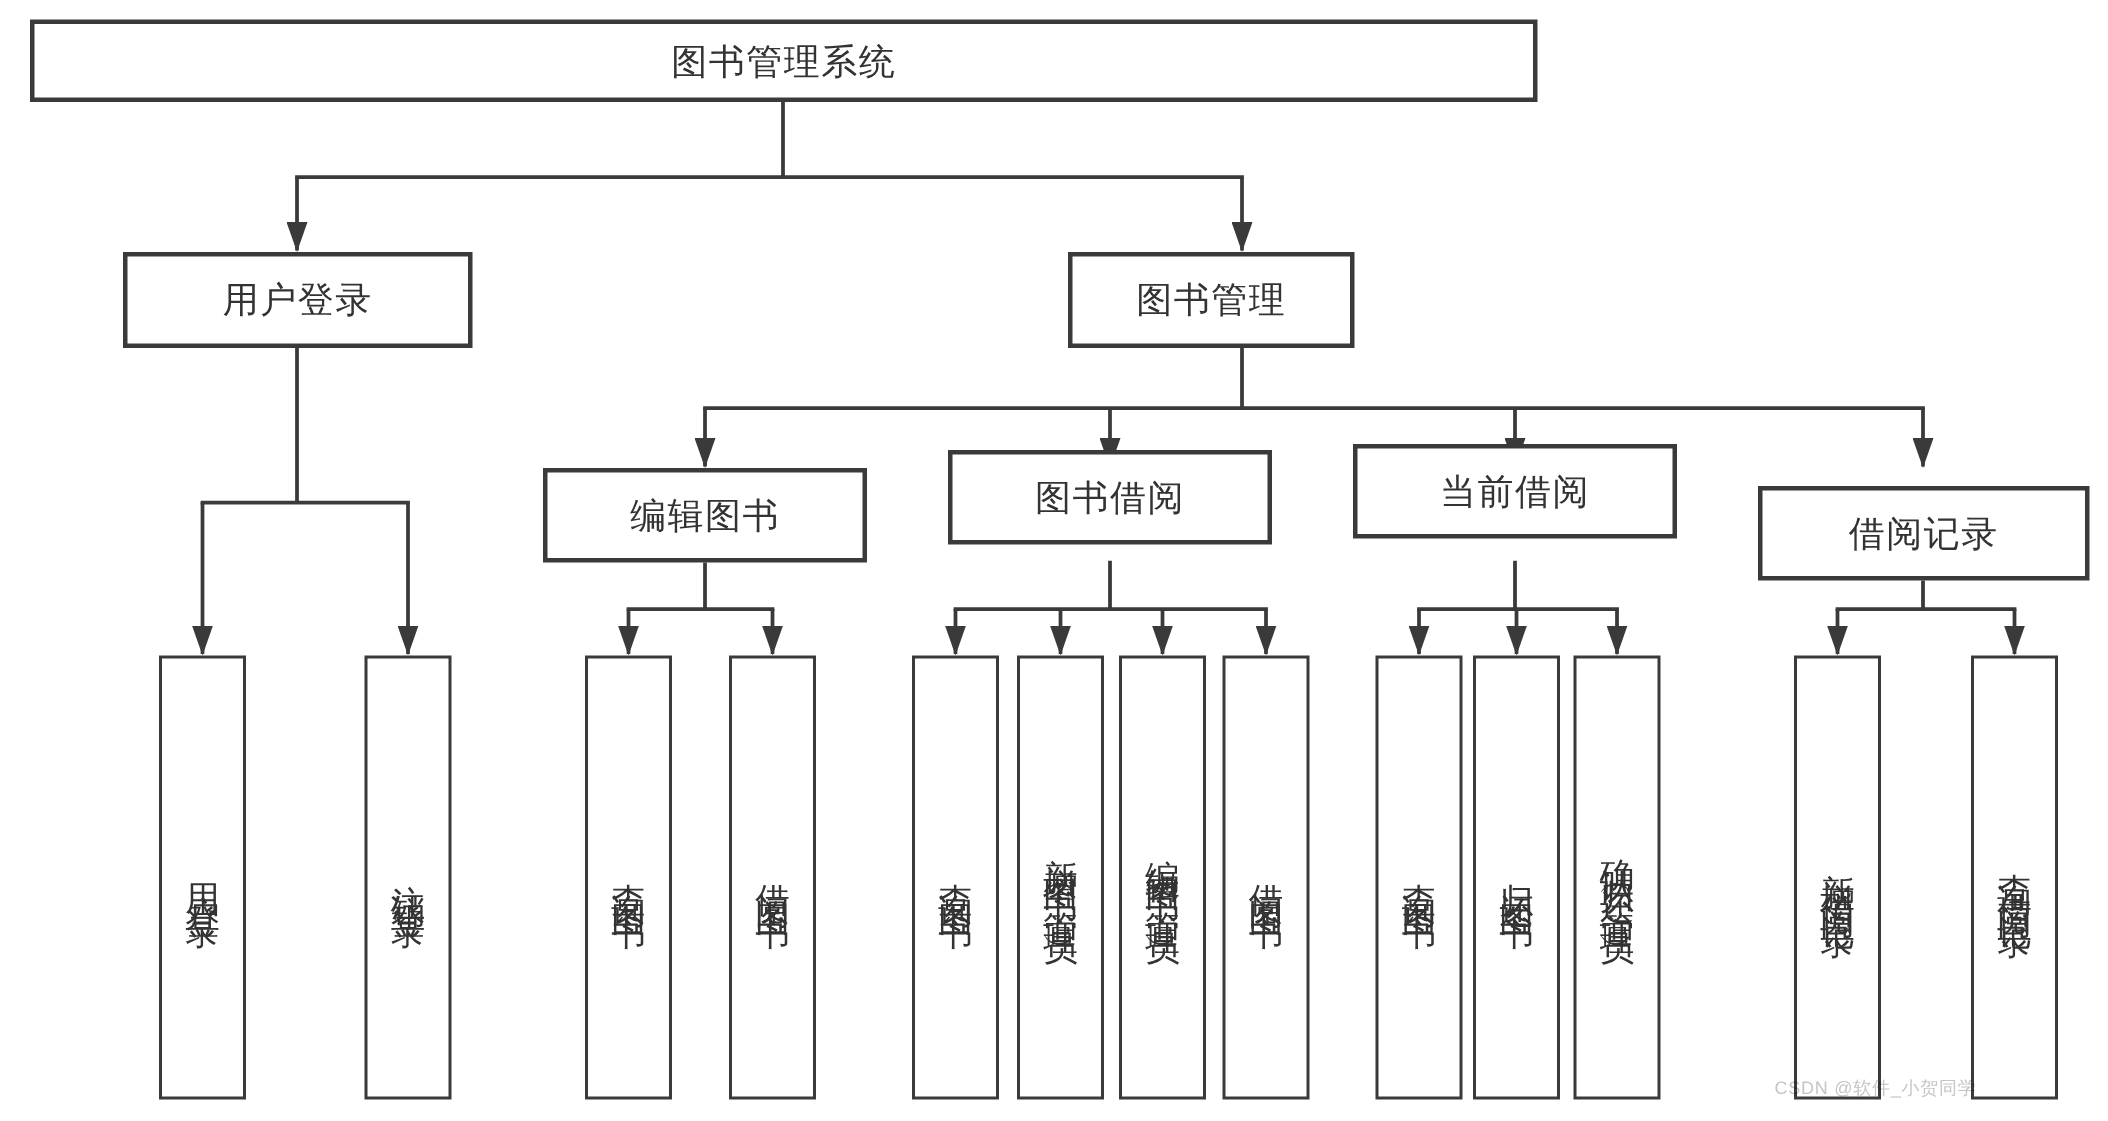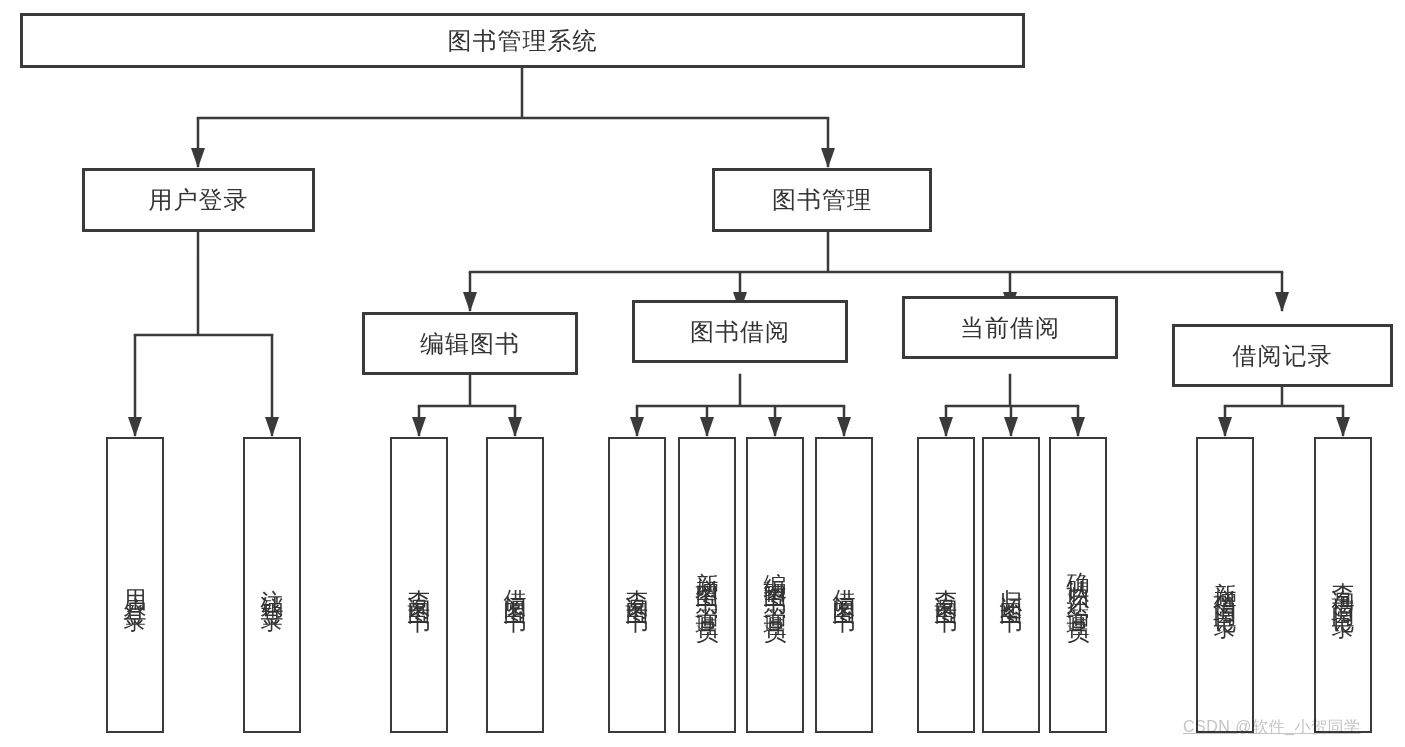--- a/index.html
+++ b/index.html
@@ -19,22 +19,22 @@
     border:2.5px solid #3a3a3a;color:#333333;z-index:2;
     top:437px;width:58px;height:296px;
     display:flex;align-items:center;justify-content:center;
   }
   .vtext{
     writing-mode:vertical-rl;text-orientation:mixed;
     font-size:23px;line-height:1;letter-spacing:7px;white-space:nowrap;
   }
   .watermark{
     position:absolute;left:1183px;top:717px;z-index:3;
-    font-size:16px;color:#c5c5c5;letter-spacing:0.5px;
-    mix-blend-mode:multiply;white-space:nowrap;text-decoration:underline;
+    font-size:12px;color:#c5c5c5;letter-spacing:0.5px;
+    mix-blend-mode:multiply;white-space:nowrap;
   }
 </style>
 </head>
 <body>
 
 <div class="stage">
 
   <svg class="wires" width="1405" height="747" viewBox="0 0 1405 747">
     <defs>
       <marker id="arrow" viewBox="0 0 20 14" refX="19" refY="7" markerWidth="20" markerHeight="14" markerUnits="userSpaceOnUse" orient="auto">
@@ -78,21 +78,21 @@
     </g>
   </svg>
 
   <div class="node" style="left:20px;top:13px;width:1005px;height:55px">
     <span class="hlabel">图书管理系统</span>
   </div>
 
   <div class="node" style="left:82px;top:168px;width:233px;height:64px">
     <span class="hlabel">用户登录</span>
   </div>
-  <div class="node" style="left:712px;top:168px;width:220px;height:64px">
+  <div class="node" style="left:712px;top:168px;width:191px;height:64px">
     <span class="hlabel">图书管理</span>
   </div>
 
   <div class="node" style="left:362px;top:312px;width:216px;height:63px">
     <span class="hlabel">编辑图书</span>
   </div>
   <div class="node" style="left:632px;top:300px;width:216px;height:63px">
     <span class="hlabel">图书借阅</span>
   </div>
   <div class="node" style="left:902px;top:296px;width:216px;height:63px">

